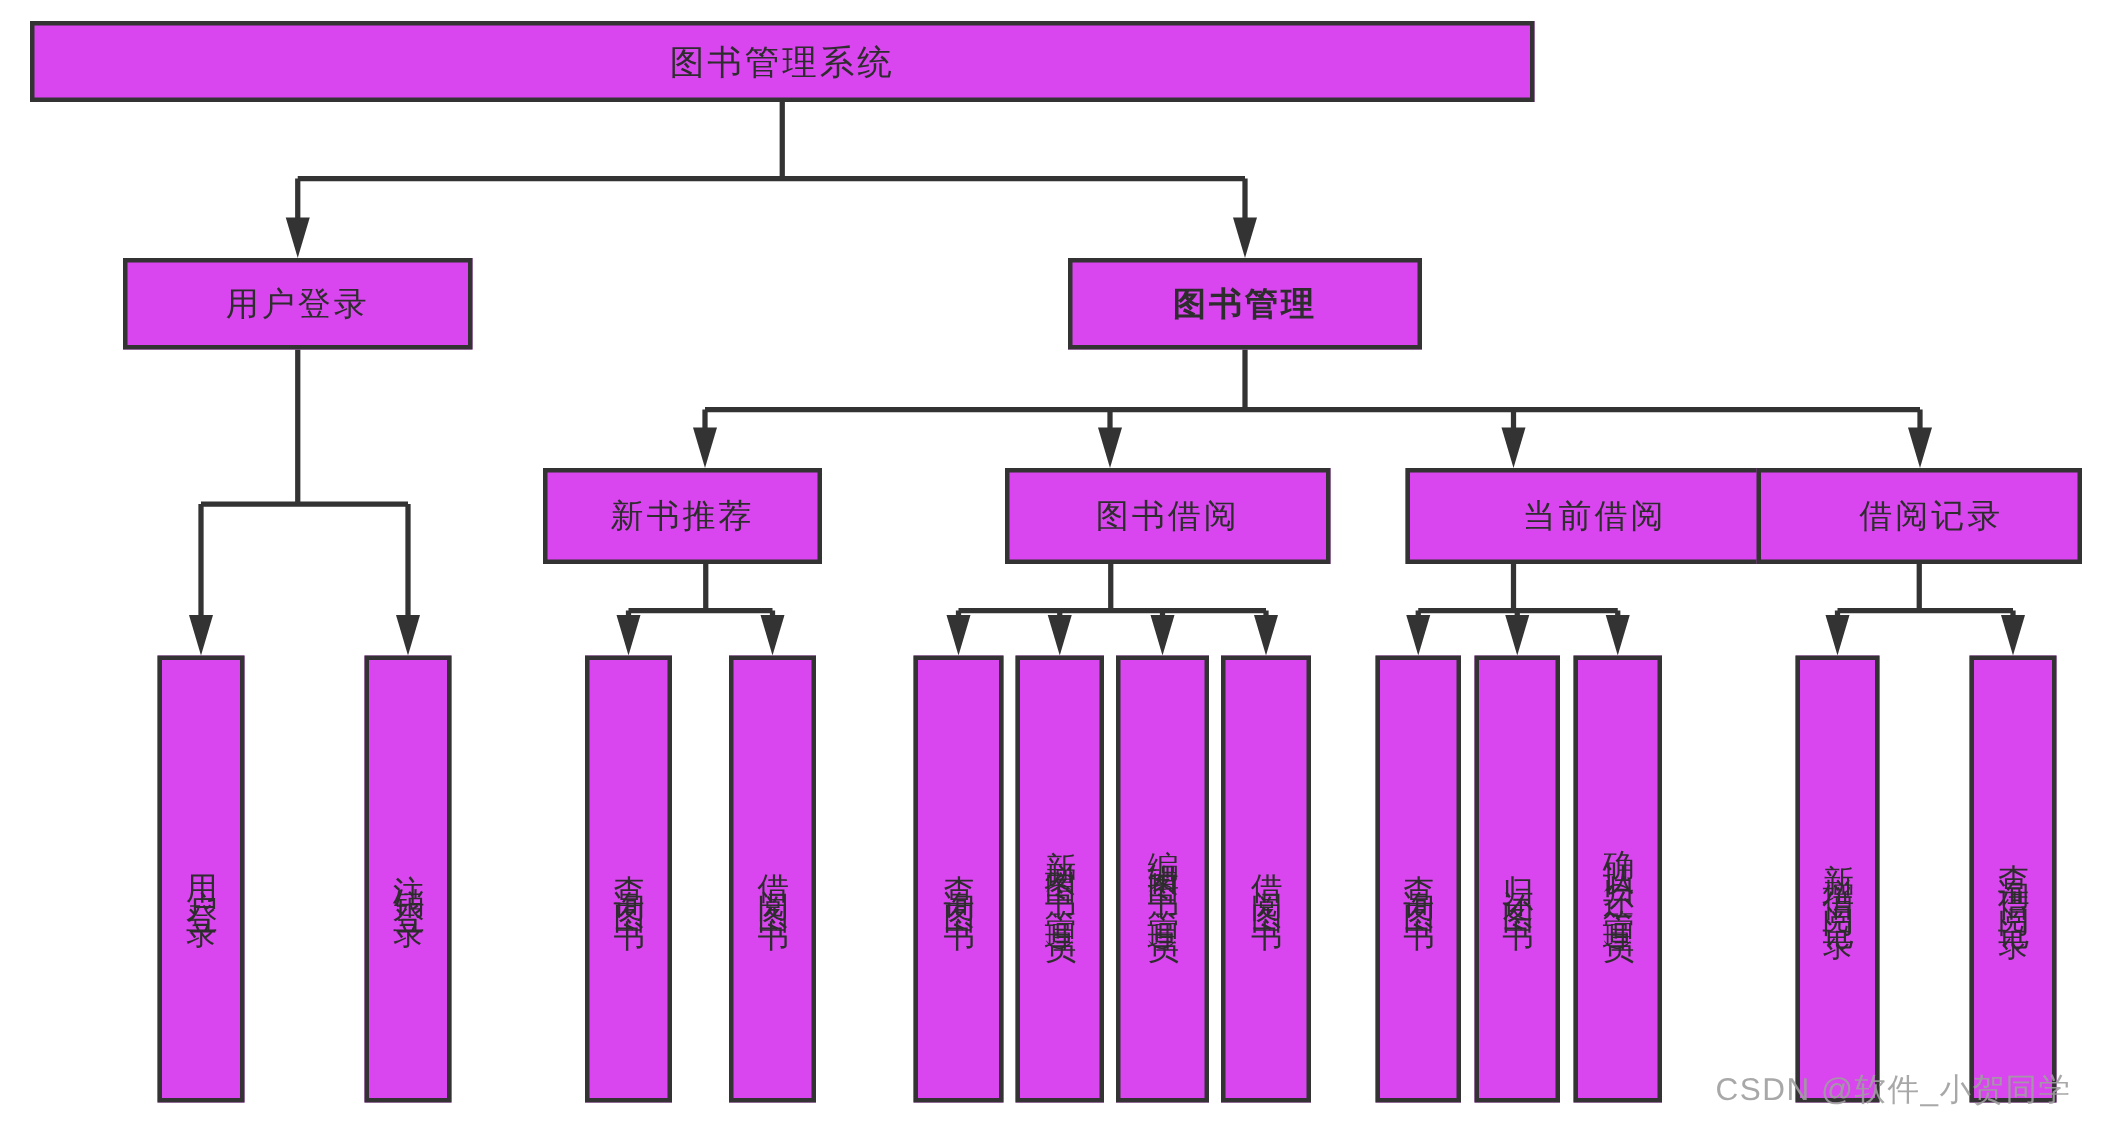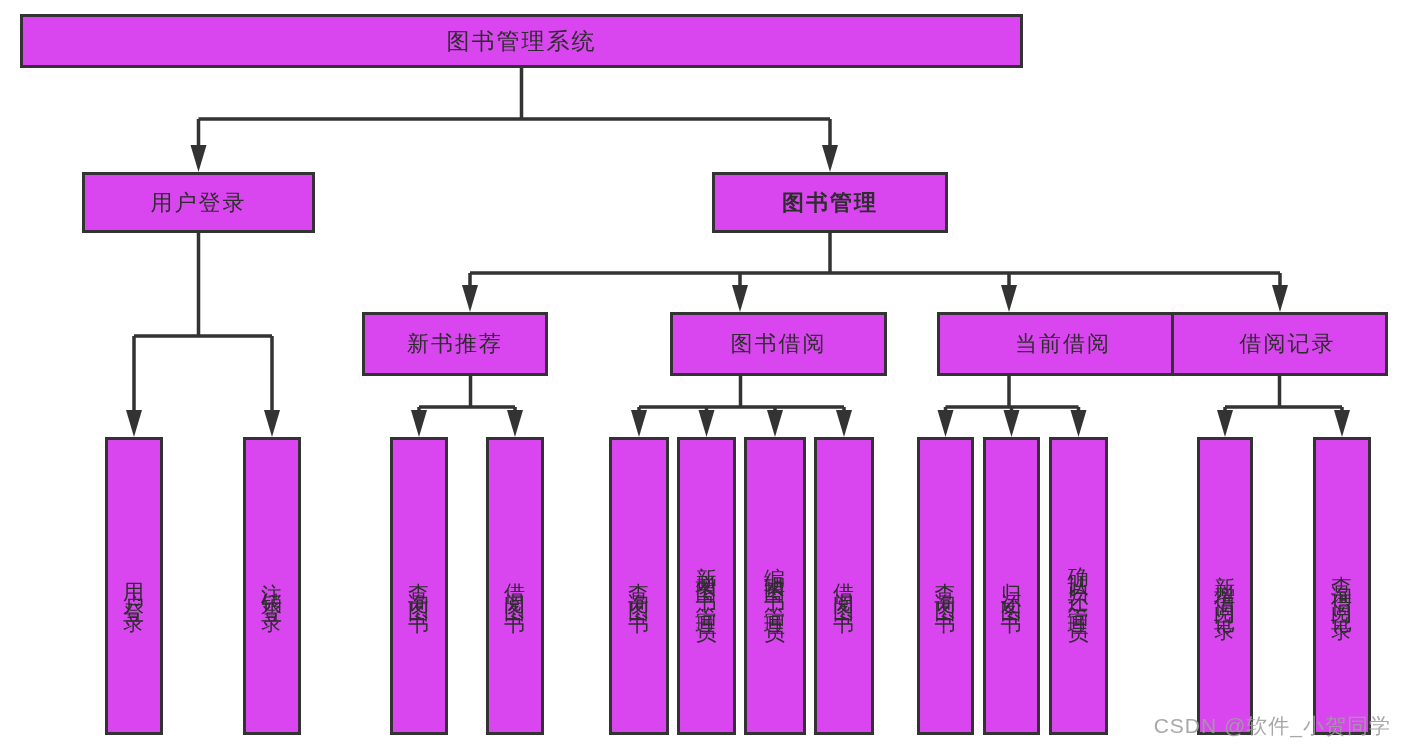--- a/index.html
+++ b/index.html
@@ -55,21 +55,21 @@
   .leaf-5  { left: 677px;  width: 59px; letter-spacing: 8px; }
   .leaf-6  { left: 744px;  width: 62px; letter-spacing: 8px; }
   .leaf-7  { left: 814px;  width: 60px; }
   .leaf-8  { left: 917px;  width: 57px; }
   .leaf-9  { left: 983px;  width: 57px; }
   .leaf-10 { left: 1049px; width: 59px; letter-spacing: 8px; }
   .leaf-11 { left: 1197px; width: 56px; letter-spacing: 9px; }
   .leaf-12 { left: 1313px; width: 58px; letter-spacing: 9px; }
   .watermark {
     position: absolute;
-    right: 14px;
+    right: 24px;
     bottom: 7px;
     font-size: 21px;
     color: rgba(158, 158, 158, 0.9);
     letter-spacing: 1px;
     white-space: nowrap;
     z-index: 5;
   }
 </style>
 </head>
 <body>

